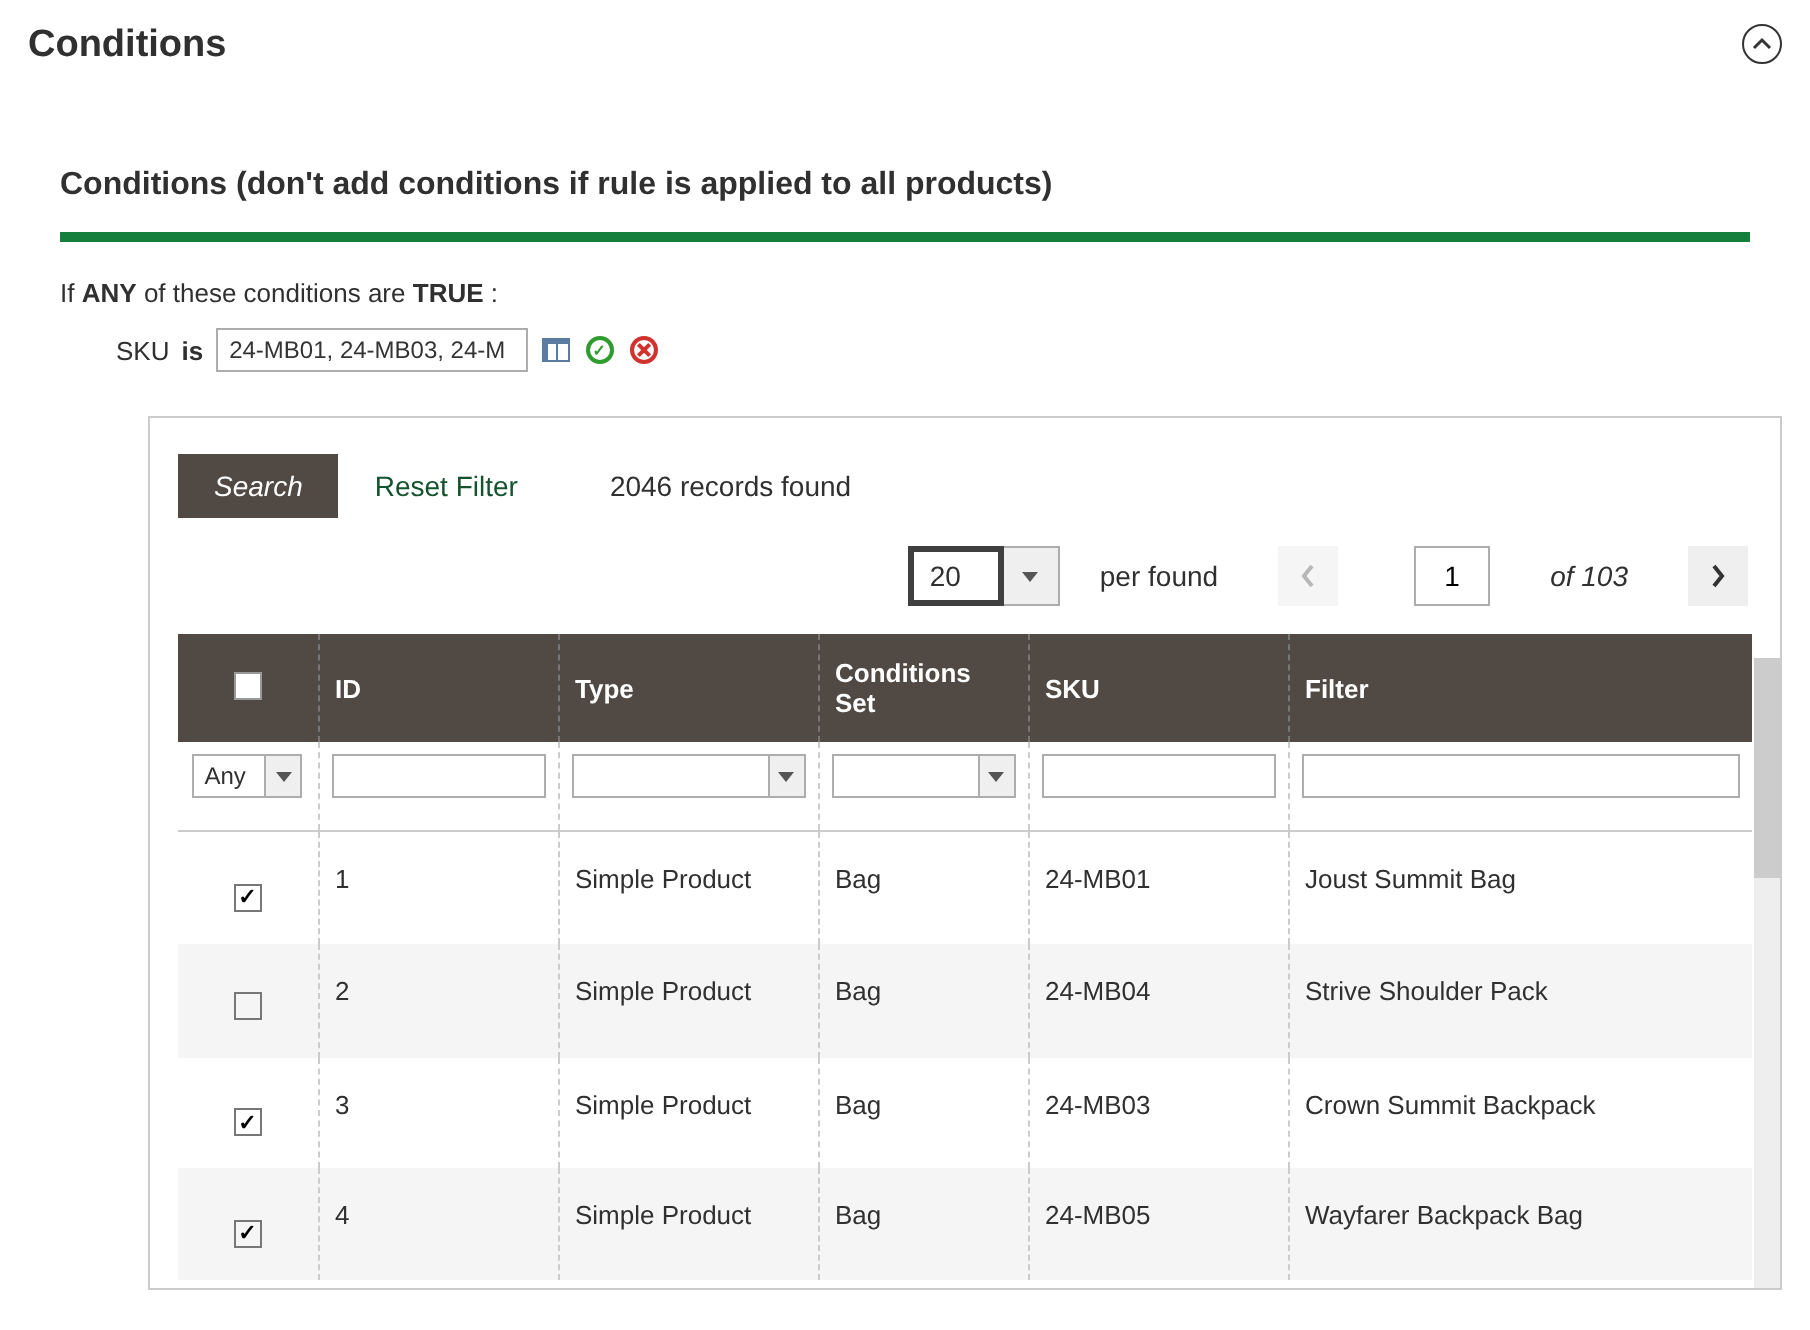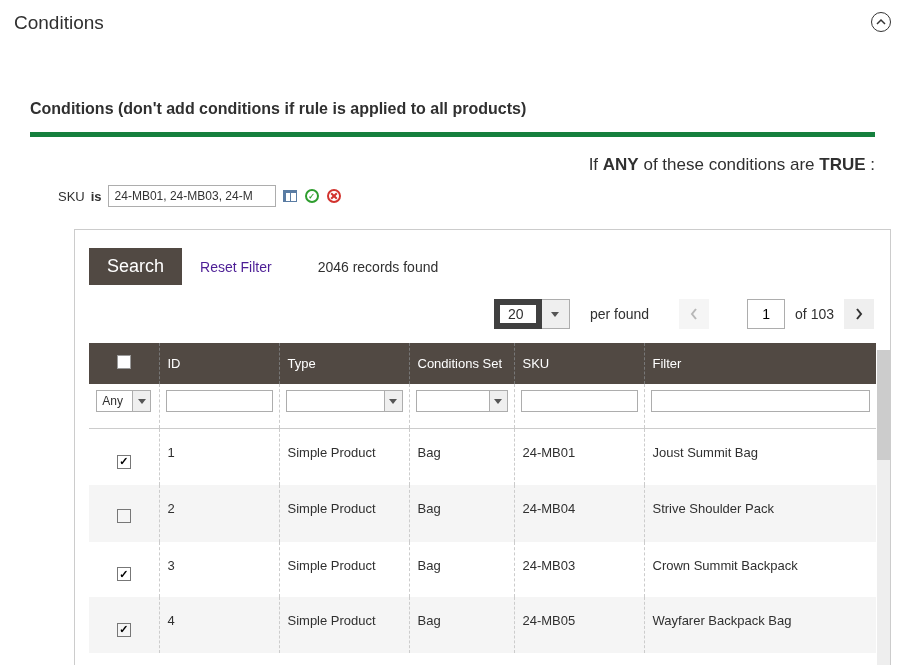--- a/index.html
+++ b/index.html
@@ -1,53 +1,53 @@
 <!DOCTYPE html>
 <html><head>
 <meta charset="utf-8">
 <style>
   * { box-sizing: border-box; margin: 0; padding: 0; }
   body { font-family: Arial, Helvetica, sans-serif; color: #303030; font-size: 13px; }
   .wrap { width: 905px; height: 665px; padding: 12px 14px; position: relative; }
-  .section-title { font-size: 19px; font-weight: 400; color: #303030; margin-bottom: 66px; }
+  .section-title { font-size: 19px; font-weight: 700; color: #303030; margin-bottom: 50px; }
   .chev-btn { position: absolute; top: 12px; right: 14px; width: 20px; height: 20px; border: 1.5px solid #333; border-radius: 50%; display: flex; align-items: center; justify-content: center; cursor: pointer; }
   .chev-btn svg { width: 10px; height: 10px; }
   .sub-title { font-size: 16px; font-weight: 700; margin: 0 16px 9px; padding-bottom: 14px; border-bottom: 5px solid #15803d; }
-  .cond-line1 { margin: 18px 16px 10px; font-size: 17px; text-align: right; }
+  .cond-line1 { margin: 18px 16px 10px; font-size: 13px; }
   .cond-line1 b { font-weight: 700; }
   .cond-line2 { margin: 0 16px 22px 44px; display: flex; align-items: center; gap: 6px; font-size: 13px; }
-  .cond-input { width: 168px; height: 22px; border: 1px solid #adadad; padding: 2px 6px; font-size: 12px; color: #333; }
+  .cond-input { width: 156px; height: 22px; border: 1px solid #adadad; padding: 2px 6px; font-size: 12px; color: #333; }
   .icon-btn { width: 16px; height: 16px; display: inline-flex; align-items: center; justify-content: center; cursor: pointer; }
   .circ { width: 14px; height: 14px; border-radius: 50%; display: flex; align-items: center; justify-content: center; }
   .circ-ok { border: 2px solid #2e9d2e; color: #2e9d2e; font-size: 8px; font-weight: 700; }
   .circ-no { border: 2px solid #d2322d; color: #d2322d; font-weight: 700; }
   .circ-no::before, .circ-no::after { content: ""; position: absolute; width: 8px; height: 2px; background: #d2322d; }
   .relwrap { position: relative; }
   .circ-no::before { transform: rotate(45deg); }
   .circ-no::after { transform: rotate(-45deg); }
   .grid-icon { width: 14px; height: 12px; border: 1px solid #5a7ca3; background: linear-gradient(to bottom, #5a7ca3 0 2px, transparent 2px), linear-gradient(to right, #5a7ca3 0 2px, transparent 2px 6px, #5a7ca3 6px 7px, transparent 7px); display:inline-block;}
   .panel { margin: 0 0 0 60px; border: 1px solid #ccc; position: relative; height: 437px; overflow: hidden; }
   .panel-inner { padding: 18px 14px; }
   .toolbar { display: flex; align-items: center; gap: 18px; margin-bottom: 14px; }
-  .btn-search { background: #514943; color: #fff; border: none; padding: 8px 18px; font-size: 18px; cursor: pointer; }
-  .link-reset { color: #4c1d95; font-size: 14px; cursor: pointer; text-align: center; }
+  .btn-search { background: #514943; color: #fff; border: none; padding: 8px 18px; font-size: 14px; cursor: pointer; font-style: italic; }
+  .link-reset { color: #14532d; font-size: 14px; cursor: pointer; text-align: center; }
   .records { margin-left: 28px; font-size: 14px; color: #303030; }
   .pager { display: flex; align-items: center; justify-content: flex-end; gap: 10px; margin-bottom: 14px; padding-right: 2px; }
   .pp-wrap { display: flex; align-items: center; }
-  .pp-num { width: 48px; height: 30px; border: 6px solid #404040; display: flex; align-items: center; padding: 0 8px; font-size: 14px; }
+  .pp-num { width: 48px; height: 30px; border: 3px solid #404040; display: flex; align-items: center; padding: 0 8px; font-size: 14px; }
   .pp-dd { width: 28px; height: 30px; border: 1px solid #adadad; border-left: none; background: #efefef; display: flex; align-items: center; justify-content: center; cursor: pointer; }
   .tri { width: 0; height: 0; border-left: 4px solid transparent; border-right: 4px solid transparent; border-top: 5px solid #555; }
   .pp-label { font-size: 14px; margin: 0 20px 0 10px; }
   .nav-btn { width: 30px; height: 30px; background: #efefef; display: flex; align-items: center; justify-content: center; cursor: pointer; }
   .nav-btn.disabled { opacity: .6; cursor: default; }
   .nav-btn svg { width: 10px; height: 14px; }
   .page-num { width: 38px; height: 30px; border: 1px solid #adadad; text-align: center; font-size: 14px; margin-left: 28px; }
-  .of-label { font-size: 14px; margin: 0 0; }
+  .of-label { font-size: 14px; margin: 0 20px; font-style: italic; }
   table { width: 100%; border-collapse: collapse; }
-  thead th { background: #514943; color: #fff; text-align: left; font-weight: 400; font-size: 13px; padding: 12px 8px; border-left: 1px dashed #777; }
+  thead th { background: #514943; color: #fff; text-align: left; font-weight: 700; font-size: 13px; padding: 12px 8px; border-left: 1px dashed #777; }
   thead th:first-child { border-left: none; width: 70px; text-align: center;}
   .hdr-chk { width: 14px; height: 14px; background: #fff; display: inline-block; border: 1px solid #999;}
   .filter-row td { background: #fff; padding: 6px 6px 16px; border-left: 1px dashed #ccc; border-bottom: 1px solid #ccc; }
   .filter-row td:first-child { border-left: none; }
   .any-sel { display: flex; width: 55px; margin: 0 auto;}
   .any-txt { flex: 1; height: 22px; border: 1px solid #adadad; display: flex; align-items: center; padding-left: 5px; font-size: 12px; }
   .any-dd { width: 18px; height: 22px; background: #efefef; border: 1px solid #adadad; border-left: none; display: flex; align-items: center; justify-content: center; }
   .filter-in { width: 100%; height: 22px; border: 1px solid #adadad; padding: 0 4px; }
   .sel-in { display: flex; width: 100%; }
   .sel-in .txt { flex: 1; height: 22px; border: 1px solid #adadad; }

